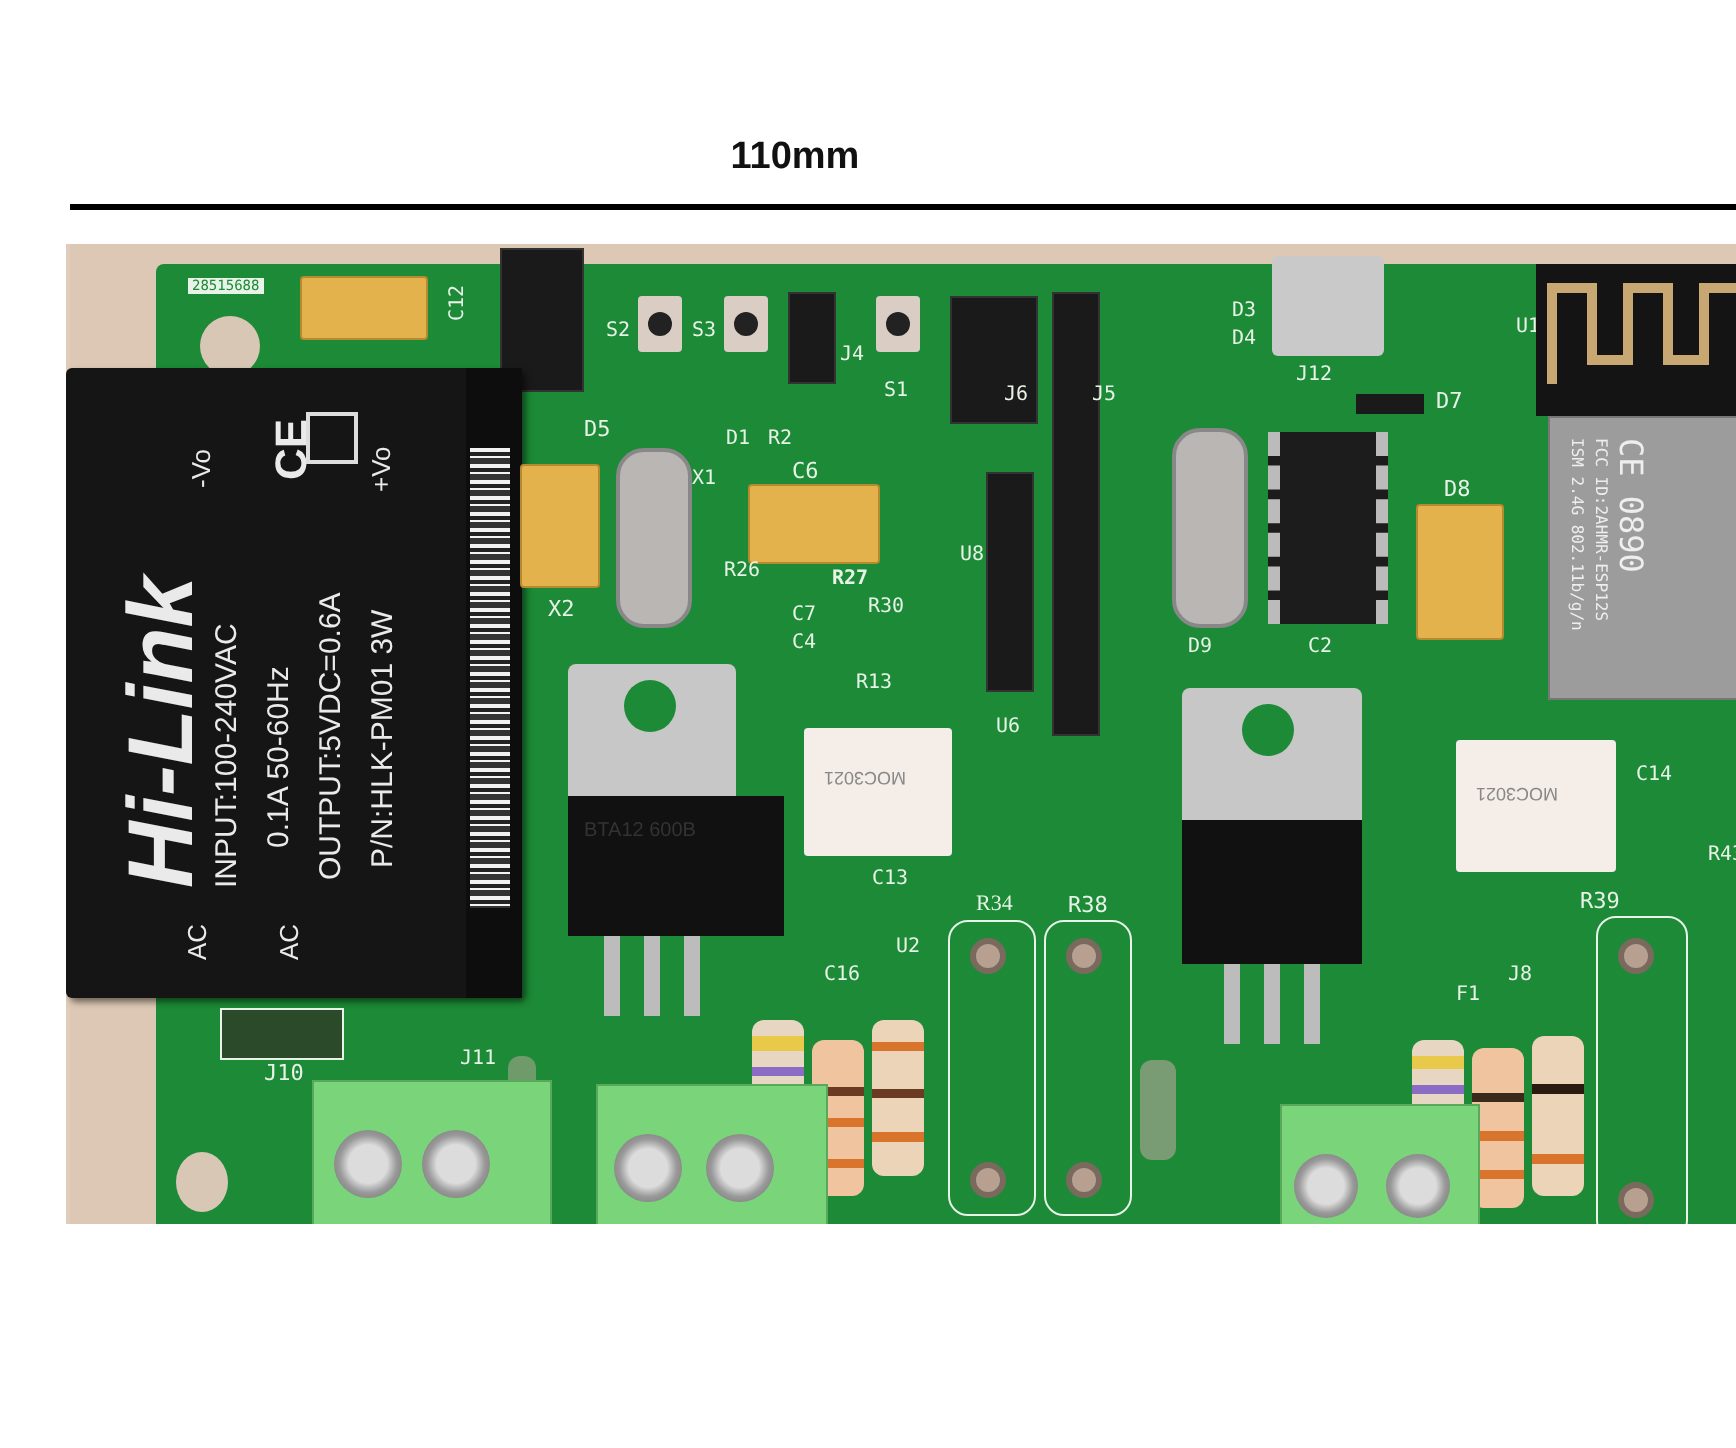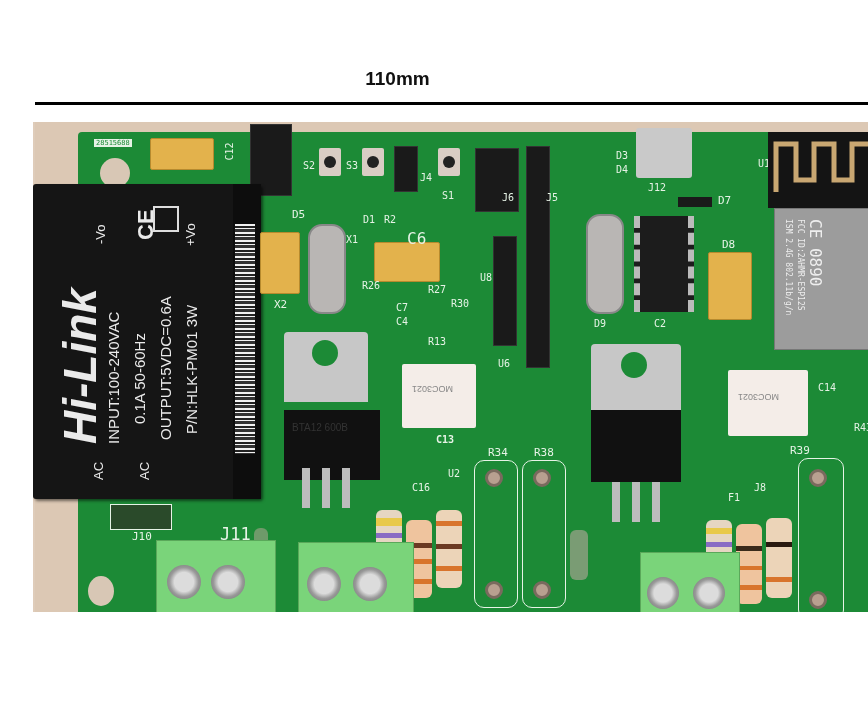--- a/index.html
+++ b/index.html
@@ -81,24 +81,24 @@
     <div class="abs header" style="left:316px;top:14px;width:22px;height:44px;"></div>
     <div class="abs btn" style="left:360px;top:16px;width:22px;height:28px;"></div>
     <div class="abs silk" style="left:225px;top:28px;">S2</div>
     <div class="abs silk" style="left:268px;top:28px;">S3</div>
     <div class="abs silk" style="left:342px;top:40px;">J4</div>
     <div class="abs silk" style="left:364px;top:58px;">S1</div>
     <div class="abs silk" style="left:285px;top:82px;">D1</div>
     <div class="abs silk" style="left:306px;top:82px;">R2</div>
 
     <div class="abs tant" style="left:296px;top:110px;width:64px;height:38px;"></div>
-    <div class="abs silk" style="left:329px;top:97px;font-size:16px;text-align:right;">C6</div>
+    <div class="abs silk" style="left:318px;top:97px;font-size:11px;text-align:right;">C6</div>
     <div class="abs silk" style="left:284px;top:148px;">R26</div>
-    <div class="abs silk" style="left:350px;top:152px;">R27</div>
-    <div class="abs silk" style="left:373px;top:166px;text-align:right;">R30</div>
+    <div class="abs silk" style="left:338px;top:152px;font-weight:bold;">R27</div>
+    <div class="abs silk" style="left:356px;top:166px;text-align:right;">R30</div>
     <div class="abs silk" style="left:318px;top:170px;">C7</div>
     <div class="abs silk" style="left:318px;top:184px;">C4</div>
     <div class="abs silk" style="left:350px;top:204px;">R13</div>
 
     <div class="abs header" style="left:397px;top:16px;width:42px;height:62px;"></div>
     <div class="abs silk" style="left:384px;top:60px;margin-left:40px;">J6</div>
     <div class="abs header" style="left:415px;top:104px;width:22px;height:108px;"></div>
     <div class="abs silk" style="left:402px;top:140px;">U8</div>
     <div class="abs header" style="left:448px;top:14px;width:22px;height:220px;"></div>
     <div class="abs silk" style="left:468px;top:60px;">J5</div>
@@ -125,34 +125,34 @@
     </div>
     <div class="abs esp-can" style="left:696px;top:76px;width:104px;height:140px;">
       <div class="abs silk" style="left:50px;top:10px;transform:rotate(90deg);transform-origin:left top;color:#eee;font-size:16px;white-space:nowrap;">CE 0890</div>
       <div class="abs silk" style="left:30px;top:10px;transform:rotate(90deg);transform-origin:left top;color:#eee;font-size:8px;white-space:nowrap;">FCC ID:2AHMR-ESP12S</div>
       <div class="abs silk" style="left:18px;top:10px;transform:rotate(90deg);transform-origin:left top;color:#eee;font-size:8px;white-space:nowrap;">ISM 2.4G 802.11b/g/n</div>
     </div>
 
     <div class="abs tab" style="left:206px;top:200px;width:84px;height:70px;">
       <div class="abs hole" style="left:28px;top:8px;width:26px;height:26px;"></div>
     </div>
-    <div class="abs to220" style="left:206px;top:278px;width:96px;height:70px;">
+    <div class="abs to220" style="left:206px;top:266px;width:108px;height:70px;">
       <div class="abs" style="left:8px;top:12px;color:#333;font-size:10px;">BTA12 600B</div>
     </div>
     <div class="abs leg" style="left:224px;top:336px;width:8px;height:40px;"></div>
     <div class="abs leg" style="left:244px;top:336px;width:8px;height:40px;"></div>
     <div class="abs leg" style="left:264px;top:336px;width:8px;height:40px;"></div>
 
     <div class="abs opto" style="left:324px;top:232px;width:74px;height:64px;">
       <div class="abs" style="left:10px;top:20px;font-size:9px;color:#888;transform:rotate(180deg);">MOC3021</div>
     </div>
-    <div class="abs silk" style="left:358px;top:302px;font-weight:bold;">C13</div>
+    <div class="abs silk" style="left:358px;top:302px;">C13</div>
     <div class="abs silk" style="left:420px;top:226px;">U6</div>
 
-    <div class="abs silk" style="left:410px;top:314px;font-size:11px;">R34</div>
+    <div class="abs silk" style="left:410px;top:314px;font-size:11px;font-family:Liberation Serif, serif;">R34</div>
     <div class="abs silk" style="left:456px;top:314px;font-size:11px;">R38</div>
     <div class="abs capbox" style="left:396px;top:328px;width:42px;height:146px;">
       <div class="abs pad" style="left:10px;top:8px;width:12px;height:12px;"></div>
       <div class="abs pad" style="left:10px;top:120px;width:12px;height:12px;"></div>
     </div>
     <div class="abs capbox" style="left:444px;top:328px;width:42px;height:146px;">
       <div class="abs pad" style="left:10px;top:8px;width:12px;height:12px;"></div>
       <div class="abs pad" style="left:10px;top:120px;width:12px;height:12px;"></div>
     </div>
     <div class="abs silk" style="left:334px;top:350px;">C16</div>
@@ -187,21 +187,21 @@
     <div class="abs res" style="left:658px;top:392px;width:26px;height:80px;background:linear-gradient(180deg,#efc49e 0 28%,#3a2a1a 28% 34%,#efc49e 34% 52%,#d8742c 52% 58%,#efc49e 58% 76%,#d8742c 76% 82%,#efc49e 82% 100%);"></div>
     <div class="abs res" style="left:688px;top:386px;width:26px;height:80px;background:linear-gradient(180deg,#ecd4b8 0 30%,#2a1a10 30% 36%,#ecd4b8 36% 74%,#d8742c 74% 80%,#ecd4b8 80% 100%);"></div>
 
     <div class="abs" style="left:32px;top:372px;width:60px;height:24px;background:#2a4a2a;border:1px solid #e6f3e6;"></div>
     <div class="abs silk" style="left:54px;top:398px;font-size:11px;">J10</div>
     <div class="abs hole" style="left:10px;top:444px;width:26px;height:30px;background:#d8c7b5;"></div>
 
     <div class="abs res" style="left:176px;top:396px;width:14px;height:44px;background:#6f9a6a;"></div>
     <div class="abs res" style="left:492px;top:398px;width:18px;height:50px;background:#7a9c74;"></div>
 
-    <div class="abs silk" style="left:142px;top:392px;font-size:17px;">J11</div>
+    <div class="abs silk" style="left:152px;top:392px;font-size:10px;">J11</div>
     <div class="abs term" style="left:78px;top:408px;width:118px;height:72px;">
       <div class="abs screw" style="left:10px;top:24px;width:34px;height:34px;"></div>
       <div class="abs screw" style="left:54px;top:24px;width:34px;height:34px;"></div>
     </div>
     <div class="abs silk" style="left:282px;top:392px;font-size:11px;"></div>
     <div class="abs term" style="left:220px;top:410px;width:114px;height:70px;">
       <div class="abs screw" style="left:8px;top:24px;width:34px;height:34px;"></div>
       <div class="abs screw" style="left:54px;top:24px;width:34px;height:34px;"></div>
     </div>
     <div class="abs silk" style="left:598px;top:404px;font-size:11px;"></div>

